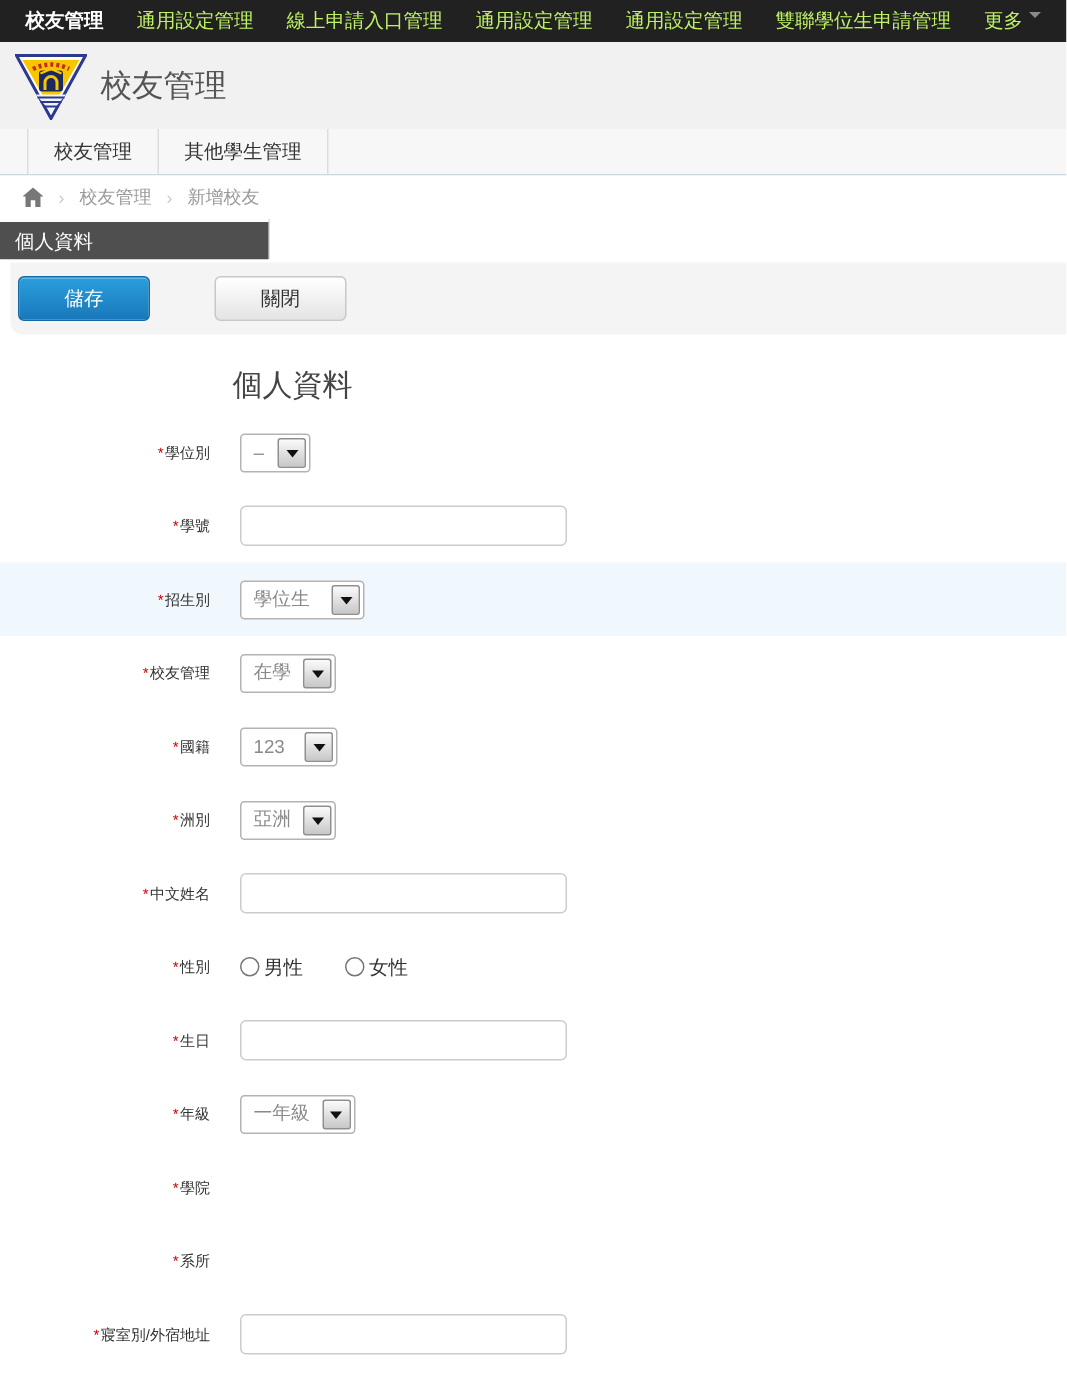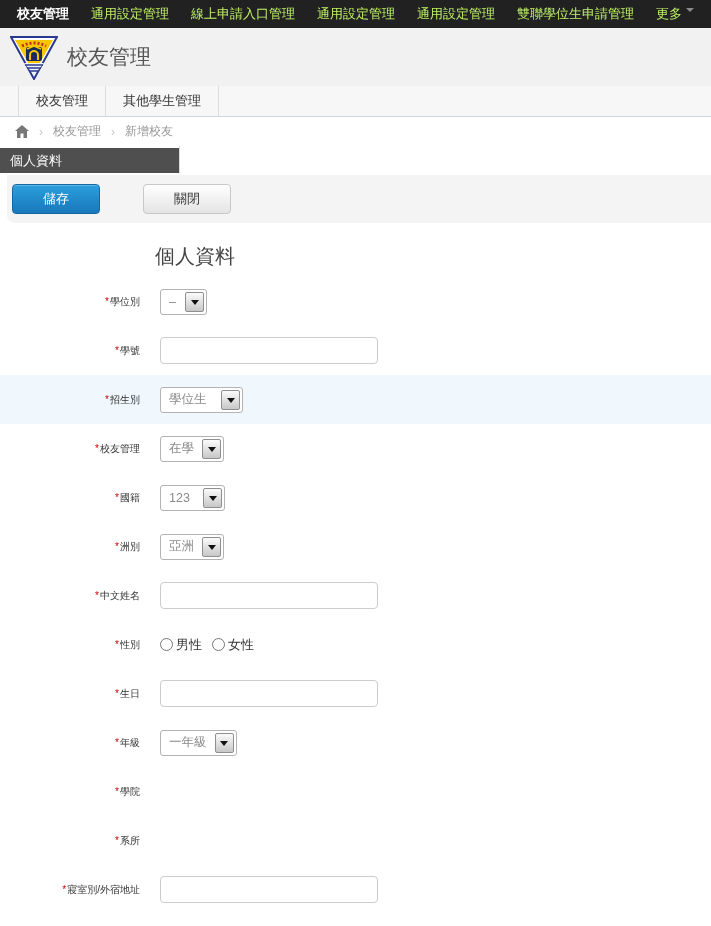--- a/index.html
+++ b/index.html
@@ -55,21 +55,21 @@
   .txt-input { width:218px; height:27px; border:1px solid #ccc; border-radius:4px; padding:0 6px;
                font-size:13px; color:#333; background:#fff; outline:none; }
 
   .sel { display:inline-flex; align-items:center; height:26px; border:1px solid #b3b3b3; border-radius:3px;
          background:#fff; padding:2px; cursor:pointer; }
   .sel-val { font-size:12.5px; color:#8a8a8a; padding:0 8px 0 6px; min-width:22px; white-space:nowrap; }
   .sel-btn { width:19px; height:20px; border:1px solid #8f8f8f; border-radius:2px;
              background:linear-gradient(#fbfbfb,#c7c7c7); display:flex; align-items:center; justify-content:center; }
   .tri { width:0; height:0; border:4px solid transparent; border-top:5px solid #111; margin-top:5px; }
 
-  .radio-group { display:flex; align-items:center; gap:10px; font-size:13px; color:#333; }
+  .radio-group { display:flex; align-items:center; gap:28px; font-size:13px; color:#333; }
   .radio-opt { display:flex; align-items:center; gap:3px; cursor:pointer; }
   .radio-opt input { width:13px; height:13px; accent-color:#888; }
 </style>
 </head>
 <body>
 
 <div class="topnav">
   <div class="nav-item active">校友管理</div>
   <div class="nav-item">通用設定管理</div>
   <div class="nav-item">線上申請入口管理</div>

